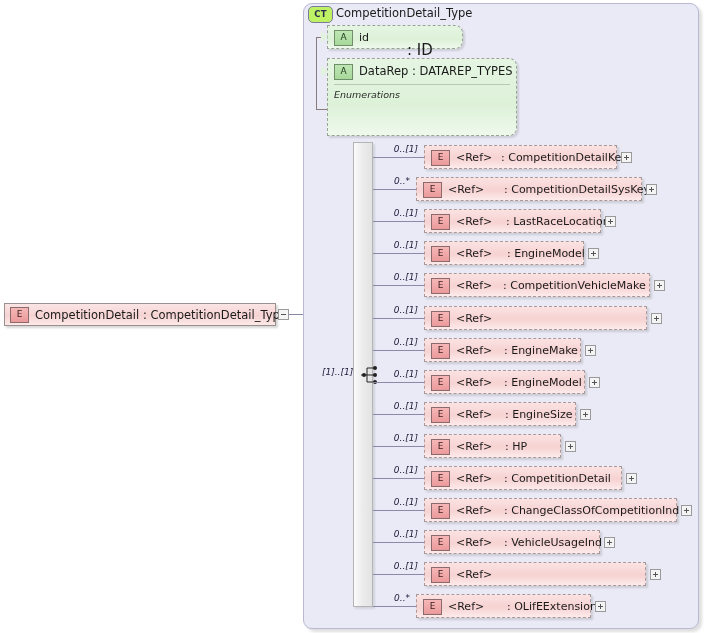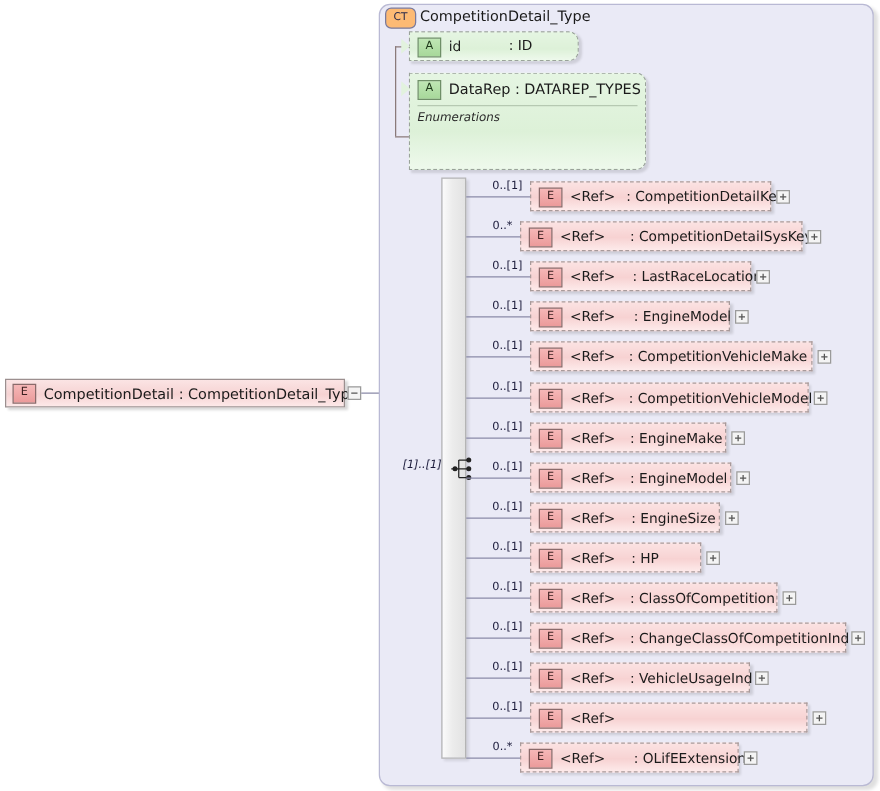--- a/index.html
+++ b/index.html
@@ -98,26 +98,27 @@
     box-sizing: border-box;
   }
   #ct-badge {
     position: absolute;
     left: 308px;
     top: 6px;
     width: 23px;
     height: 15px;
     border: 1px solid #7a7a9c;
     border-radius: 5px;
-    background: #fdba74;
+    background: #bef264;
     color: #2a2a4a;
     font-size: 8.5px;
     line-height: 14px;
     text-align: center;
     letter-spacing: 0.2px;
+    font-weight: bold;
   }
   #ct-title {
     position: absolute;
     left: 336px;
     top: 6px;
     font-size: 11.5px;
     color: #1a1a1a;
     white-space: nowrap;
   }
 
@@ -157,22 +158,22 @@
     height: 24px;
   }
   #attr-id .abadge { top: 4px; }
   #attr-id .aname {
     position: absolute;
     left: 31px; top: 5px;
     font-size: 11px; color: #1a1a1a;
   }
   #attr-id .atype {
     position: absolute;
-    left: 79px; top: 4px;
-    font-size: 11px; color: #1a1a1a;
+    left: 79px; top: 15px;
+    font-size: 15px; color: #1a1a1a;
   }
 
   #attr-datarep {
     left: 327px;
     top: 58px;
     width: 190px;
     height: 78px;
     border-radius: 0 8px 8px 0;
   }
   #attr-datarep .abadge { top: 5px; }
@@ -234,20 +235,21 @@
     top: 367px;
     font-size: 9px;
     font-style: italic;
     color: #1a1a3a;
     white-space: nowrap;
   }
 
   .card {
     position: absolute;
     font-size: 9px;
+    font-style: italic;
     color: #1a1a3a;
     white-space: nowrap;
     text-align: right;
   }
 
   .elem-box {
     position: absolute;
     height: 24px;
     background: linear-gradient(to bottom,#fbe2e2 0%, #f7d2d2 55%, #fdeaea 100%);
     border: 1px dashed #a89a9a;
@@ -370,21 +372,20 @@
       <span class="ebadge">E</span>
       <span class="eref">&lt;Ref&gt;</span>
       <span class="etype" style="left: 78px;">: CompetitionVehicleMake</span>
     </div>
     <div class="pmbox plus" style="left: 654px; top: 280px;"></div>
     <div class="hline" style="left: 373px; top: 318px; width: 51px;"></div>
     <div class="card" style="left: 378px; top: 305px; width: 40px;">0..[1]</div>
     <div class="elem-box" style="left: 424px; top: 306px; width: 223px;">
       <span class="ebadge">E</span>
       <span class="eref">&lt;Ref&gt;</span>
-      <span class="etype" style="left: 78px;">: CompetitionVehicleModel</span>
     </div>
     <div class="pmbox plus" style="left: 651px; top: 313px;"></div>
     <div class="hline" style="left: 373px; top: 350px; width: 51px;"></div>
     <div class="card" style="left: 378px; top: 337px; width: 40px;">0..[1]</div>
     <div class="elem-box" style="left: 424px; top: 338px; width: 157px;">
       <span class="ebadge">E</span>
       <span class="eref">&lt;Ref&gt;</span>
       <span class="etype" style="left: 79px;">: EngineMake</span>
     </div>
     <div class="pmbox plus" style="left: 585px; top: 345px;"></div>
@@ -410,21 +411,21 @@
       <span class="ebadge">E</span>
       <span class="eref">&lt;Ref&gt;</span>
       <span class="etype" style="left: 80px;">: HP</span>
     </div>
     <div class="pmbox plus" style="left: 565px; top: 441px;"></div>
     <div class="hline" style="left: 373px; top: 478px; width: 51px;"></div>
     <div class="card" style="left: 378px; top: 465px; width: 40px;">0..[1]</div>
     <div class="elem-box" style="left: 424px; top: 466px; width: 198px;">
       <span class="ebadge">E</span>
       <span class="eref">&lt;Ref&gt;</span>
-      <span class="etype" style="left: 79px;">: ClassOfCompetition</span>
+      <span class="etype" style="left: 79px;">: CompetitionDetail</span>
     </div>
     <div class="pmbox plus" style="left: 626px; top: 473px;"></div>
     <div class="hline" style="left: 373px; top: 510px; width: 51px;"></div>
     <div class="card" style="left: 378px; top: 497px; width: 40px;">0..[1]</div>
     <div class="elem-box" style="left: 424px; top: 498px; width: 253px;">
       <span class="ebadge">E</span>
       <span class="eref">&lt;Ref&gt;</span>
       <span class="etype" style="left: 79px;">: ChangeClassOfCompetitionInd</span>
     </div>
     <div class="pmbox plus" style="left: 681px; top: 505px;"></div>

